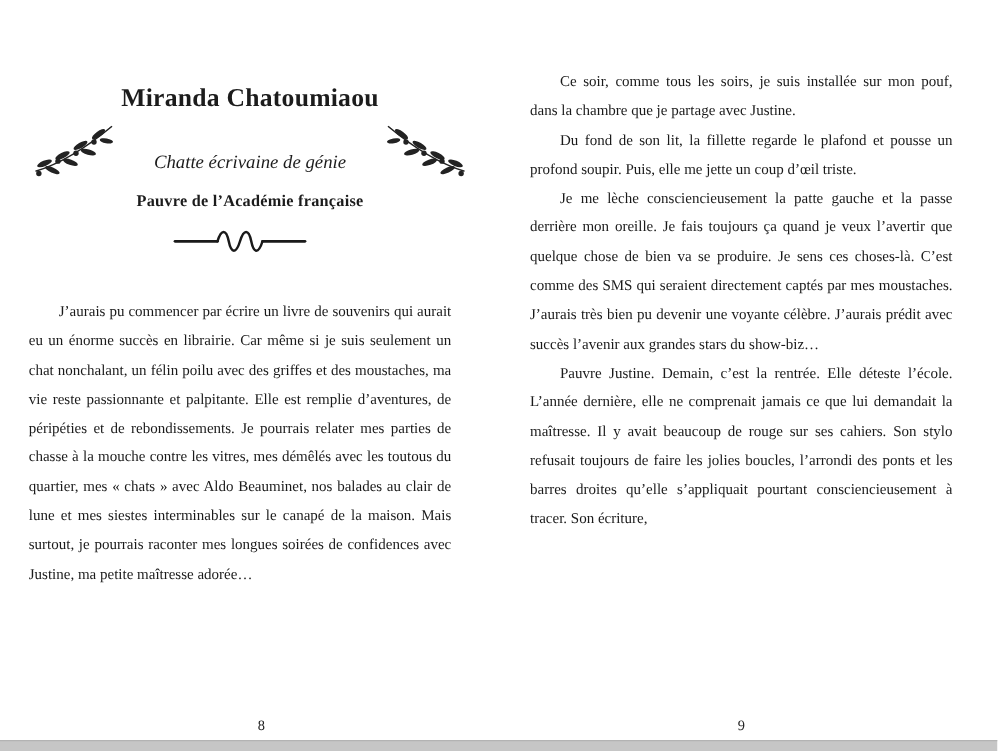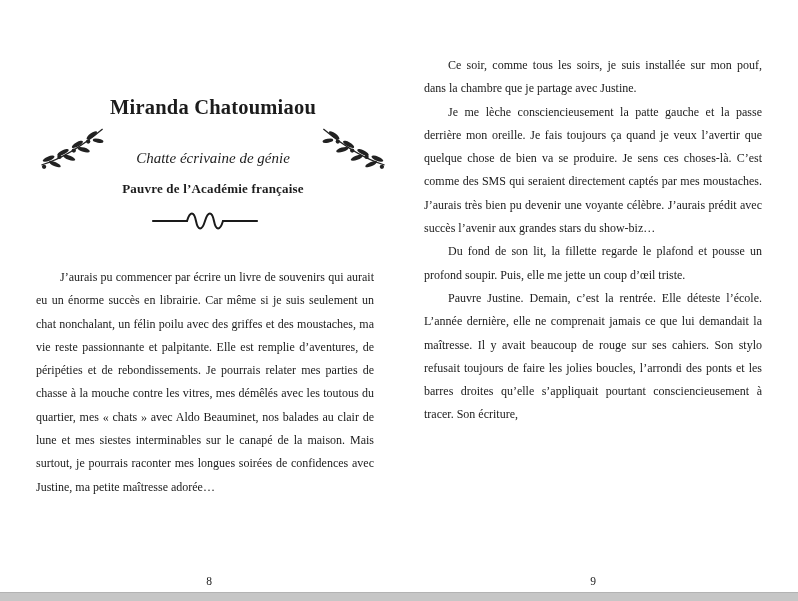--- a/index.html
+++ b/index.html
@@ -11,21 +11,21 @@
     position: relative;
     overflow: hidden;
   }
   .spread {
     position: absolute; inset: 0;
     background: #ffffff;
   }
   .page {
     position: absolute; top: 0; height: 592px;
   }
-  .page-left  { left: 36px;  width: 338px; padding-top: 96px; }
+  .page-left  { left: 23px;  width: 338px; padding-top: 68px; }
   .page-right { left: 424px; width: 338px; padding-top: 54px; }
 
   
   .chapter-header {
     display: flex; align-items: center; justify-content: space-between;
     margin-bottom: 4px;
   }
   .laurel { flex: 0 0 auto; width: 72px; height: 60px; }
   .laurel svg { width: 100%; height: 100%; display: block; }
   .laurel.flip svg { transform: scaleX(-1); }
@@ -125,22 +125,22 @@
     </span>
 
     <div class="body-text">
       <p>J’aurais pu commencer par écrire un livre de souvenirs qui aurait eu un énorme succès en librairie. Car même si je suis seulement un chat nonchalant, un félin poilu avec des griffes et des moustaches, ma vie reste passionnante et palpitante. Elle est remplie d’aventures, de péripéties et de rebondissements. Je pourrais relater mes parties de chasse à la mouche contre les vitres, mes démêlés avec les toutous du quartier, mes « chats » avec Aldo Beauminet, nos balades au clair de lune et mes siestes interminables sur le canapé de la maison. Mais surtout, je pourrais raconter mes longues soirées de confidences avec Justine, ma petite maîtresse adorée…</p>
     </div>
   </div>
 
   <div class="page page-right">
     <div class="body-text">
       <p>Ce soir, comme tous les soirs, je suis installée sur mon pouf, dans la chambre que je partage avec Justine.</p>
+      <p>Du fond de son lit, la fillette regarde le plafond et pousse un profond soupir. Puis, elle me jette un coup d’œil triste.</p>
       <p>Je me lèche consciencieusement la patte gauche et la passe derrière mon oreille. Je fais toujours ça quand je veux l’avertir que quelque chose de bien va se produire. Je sens ces choses-là. C’est comme des SMS qui seraient directement captés par mes moustaches. J’aurais très bien pu devenir une voyante célèbre. J’aurais prédit avec succès l’avenir aux grandes stars du show-biz…</p>
-      <p>Du fond de son lit, la fillette regarde le plafond et pousse un profond soupir. Puis, elle me jette un coup d’œil triste.</p>
       <p>Pauvre Justine. Demain, c’est la rentrée. Elle déteste l’école. L’année dernière, elle ne comprenait jamais ce que lui demandait la maîtresse. Il y avait beaucoup de rouge sur ses cahiers. Son stylo refusait toujours de faire les jolies boucles, l’arrondi des ponts et les barres droites qu’elle s’appliquait pourtant consciencieusement à tracer. Son écriture,</p>
     </div>
   </div>
 
   <div class="page-number page-number-left">8</div>
   <div class="page-number page-number-right">9</div>
 
   <div class="bottom-edge"></div>
 </div>
 

